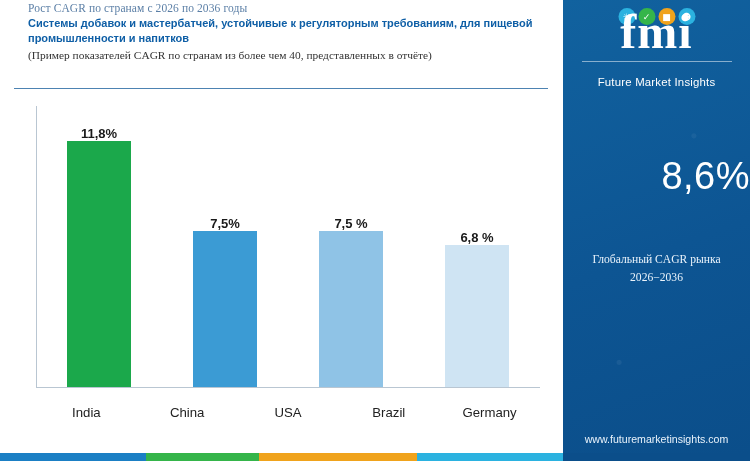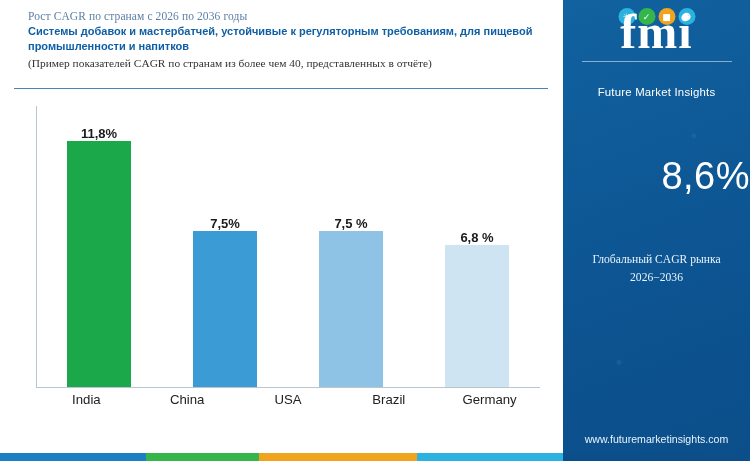--- a/index.html
+++ b/index.html
@@ -22,21 +22,21 @@
 
   
   .left {
     position: absolute;
     left: 0;
     top: 0;
     width: 563px;
     height: 453px;
     background: #ffffff;
     box-sizing: border-box;
-    padding: 8px 14px 0 14px;
+    padding: 0 14px 0 14px;
   }
   .eyebrow {
     color: #5b7fa6;
     font-size: 11.5px;
     font-family: "Liberation Serif", serif;
     letter-spacing: .1px;
     margin: 2px 0 2px 14px;
   }
   .title {
     color: #0f5fa6;
@@ -125,21 +125,21 @@
     color: #1a1a1a;
   }
   .cat-axis {
     position: absolute;
     left: 22px;
     right: 8px;
     bottom: 6px;
     height: 28px;
     display: flex;
     justify-content: space-around;
-    align-items: flex-start;
+    align-items: flex-end;
   }
   .cat {
     width: 18%;
     text-align: center;
     font-size: 13.2px;
     color: #222222;
   }
 
   
   .right {
@@ -169,21 +169,21 @@
     font-weight: bold;
     letter-spacing: 1px;
     line-height: 1;
     color: #ffffff;
     position: relative;
     display: inline-block;
   }
   .logo-tag {
     font-size: 11.4px;
     letter-spacing: .2px;
-    margin-top: 24px;
+    margin-top: 14px;
     color: #ffffff;
   }
   .logo-underline {
     width: 150px;
     height: 1px;
     background: rgba(255,255,255,.5);
     margin: 5px auto 0 auto;
   }
   .logo-icons {
     position: absolute;

